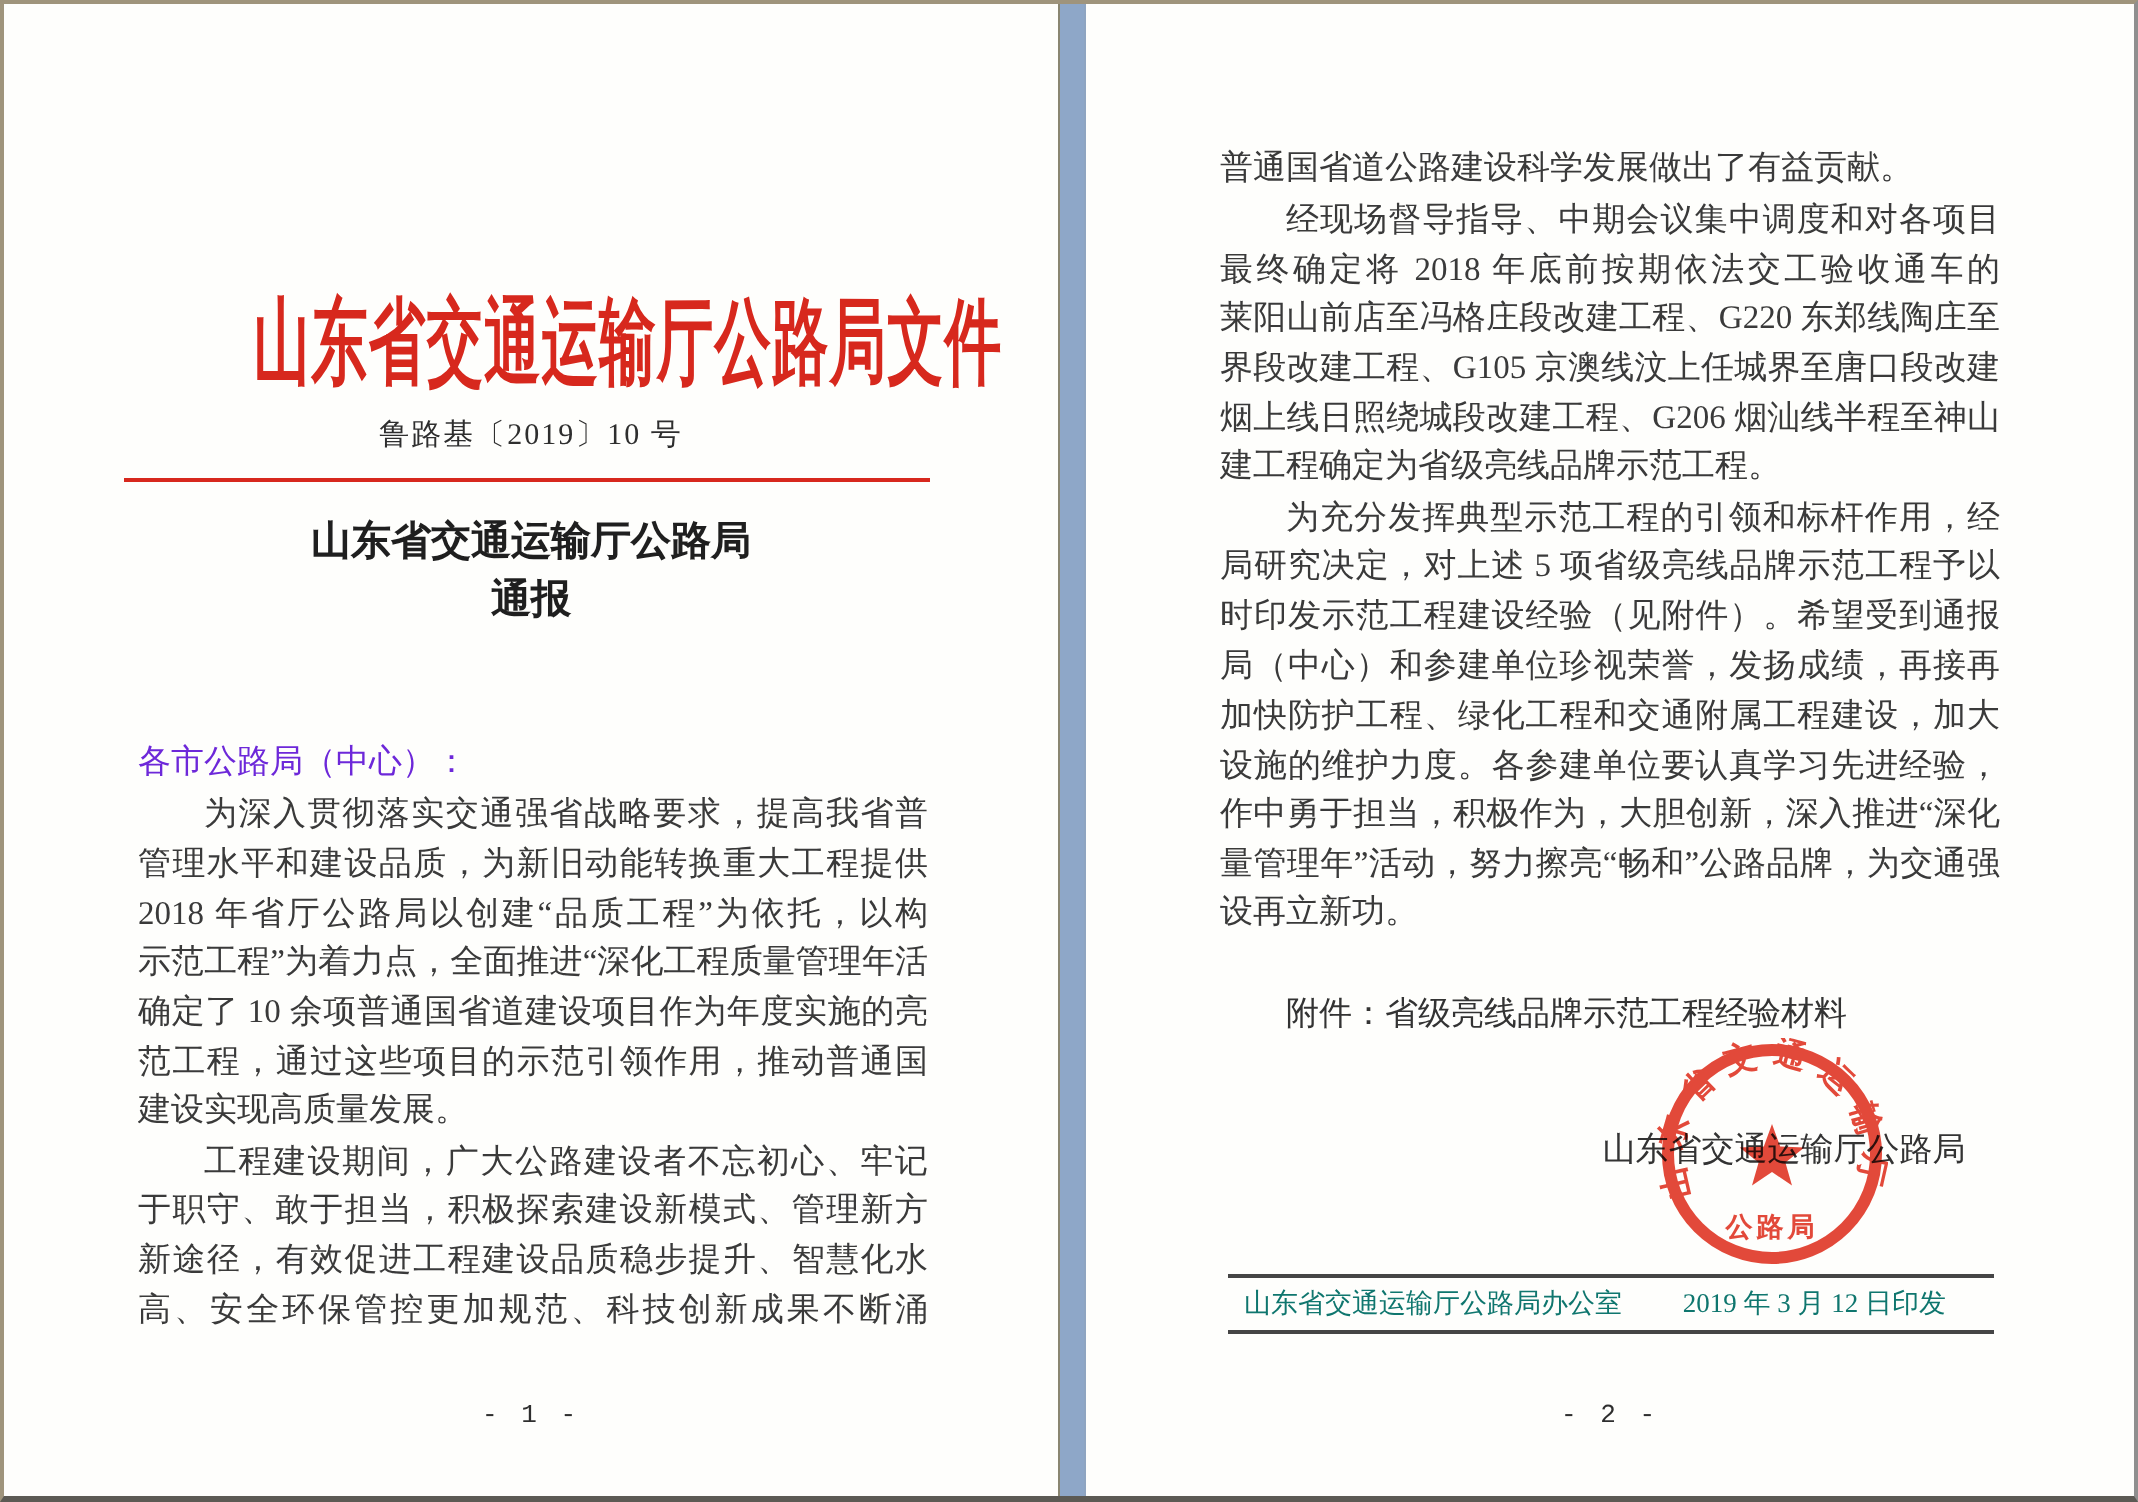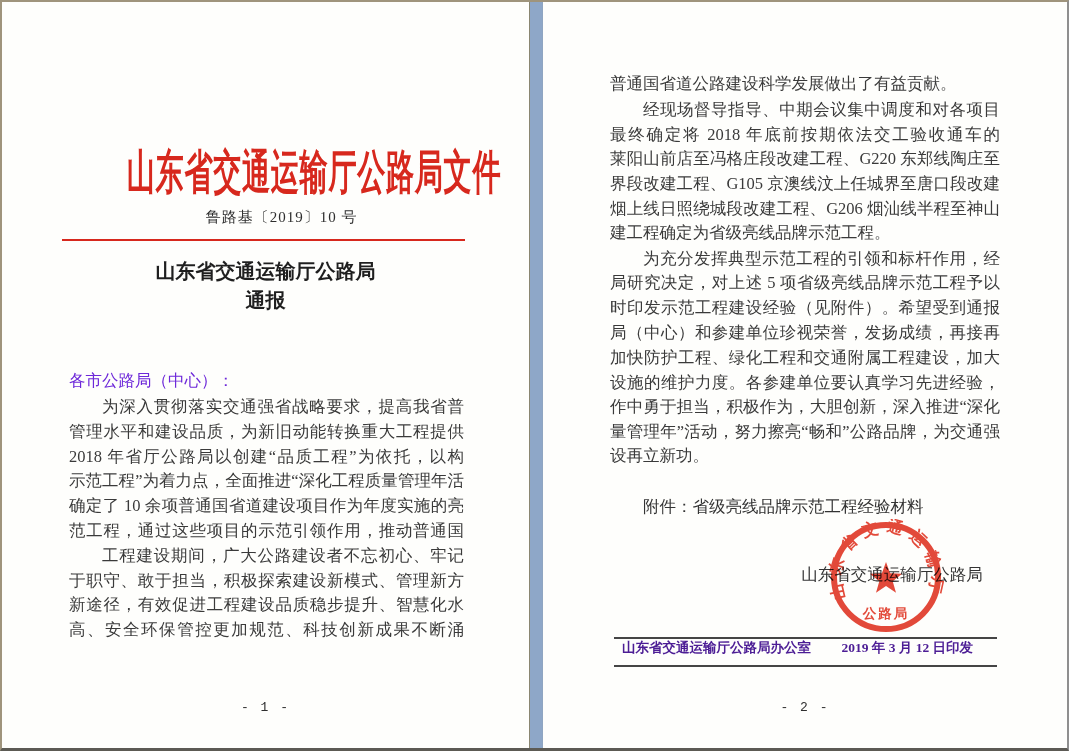--- a/index.html
+++ b/index.html
@@ -30,21 +30,21 @@
     text-align:center;line-height:58px;height:58px;margin-top:27px;
   }
   .banner span{
     display:inline-block;white-space:nowrap;
     font-size:47px;font-weight:bold;color:#d7281d;
     transform:scaleX(0.60);transform-origin:center;
     letter-spacing:1px;
   }
   .docnum{
     position:absolute;top:206px;left:0;width:100%;
-    text-align:center;font-size:15px;color:#2e2e2e;letter-spacing:1px;padding-left:16px;
+    text-align:center;font-size:15px;color:#2e2e2e;letter-spacing:1px;
   }
   .red-rule{
     position:absolute;top:237px;left:60px;width:403px;height:2px;
     background:#d7281d;
   }
   .title-block{
     position:absolute;top:255px;left:30px;right:30px;
     text-align:center;font-family:"Liberation Sans","DejaVu Sans",sans-serif;
     font-size:20px;font-weight:bold;color:#1f1f1f;line-height:28.5px;
   }
@@ -69,24 +69,23 @@
     text-align:center;font-size:16.5px;line-height:28px;color:#333;
   }
   .seal{
     position:absolute;left:287px;top:517px;width:116px;height:116px;
     opacity:0.88;mix-blend-mode:multiply;
   }
   .footer{
     position:absolute;left:73px;top:635px;width:383px;height:30px;
     box-sizing:border-box;
     border-top:2px solid #454545;border-bottom:2px solid #454545;
-    display:flex;justify-content:space-between;align-items:flex-start;
-    font-size:13.5px;color:#4c1d95;
+    display:flex;justify-content:space-between;align-items:center;
+    font-size:13.5px;color:#0f766e;
     padding:0 24px 0 8px;
-    font-weight:bold;
   }
   .pagenum{
     position:absolute;top:698px;left:0;width:100%;
     text-align:center;font-size:13px;letter-spacing:2px;color:#2e2e2e;
     font-family:"Liberation Mono","DejaVu Sans Mono",monospace;
   }
 </style>
 </head>
 <body>
 
@@ -103,20 +102,21 @@
       <div>通报</div>
     </div>
     <div class="salutation">各市公路局（中心）：</div>
     <div class="body-block p1-body">
       <div class="bline ind">为深入贯彻落实交通强省战略要求，提高我省普通国省道</div>
       <div class="bline">管理水平和建设品质，为新旧动能转换重大工程提供有力支撑，</div>
       <div class="bline">2018 年省厅公路局以创建“品质工程”为依托，以构建“精品</div>
       <div class="bline">示范工程”为着力点，全面推进“深化工程质量管理年活动”，</div>
       <div class="bline">确定了 10 余项普通国省道建设项目作为年度实施的亮线品牌示</div>
       <div class="bline">范工程，通过这些项目的示范引领作用，推动普通国省道公路</div>
+      <div class="bline end">建设实现高质量发展。</div>
       <div class="bline ind">工程建设期间，广大公路建设者不忘初心、牢记使命，忠</div>
       <div class="bline">于职守、敢于担当，积极探索建设新模式、管理新方法和创新</div>
       <div class="bline">新途径，有效促进工程建设品质稳步提升、智慧化水平不断提</div>
       <div class="bline">高、安全环保管控更加规范、科技创新成果不断涌现，为我省</div>
     </div>
     <div class="pagenum">- 1 -</div>
   </div>
 
   <div class="divider"></div>
 

